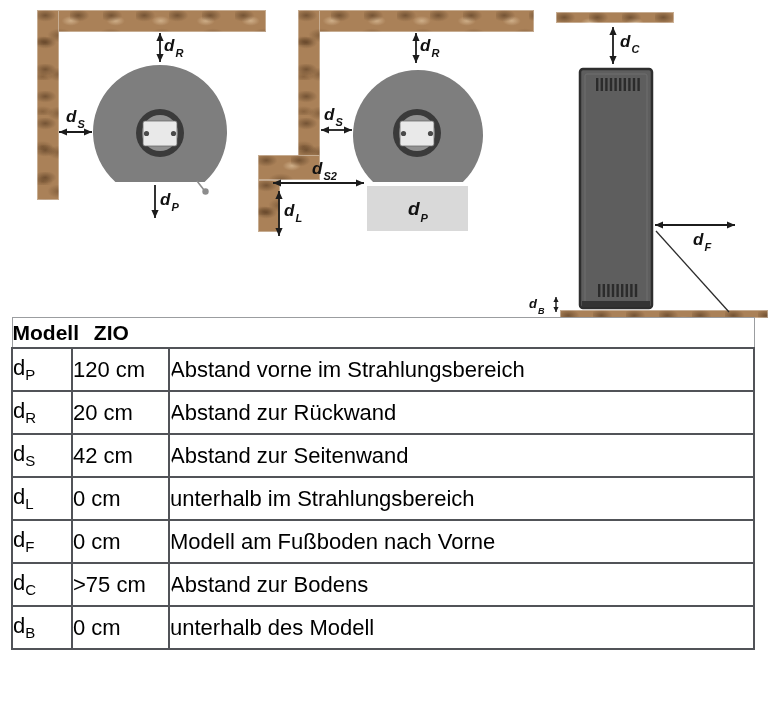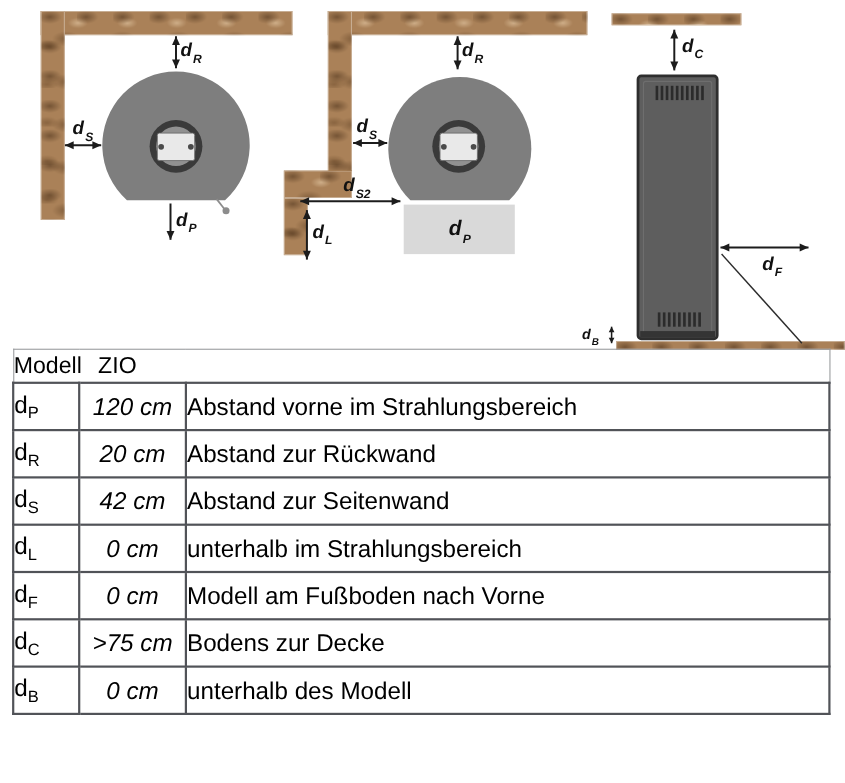--- a/index.html
+++ b/index.html
@@ -29,29 +29,29 @@
   .dl sub{font-size:11px;font-style:italic;position:relative;top:2px;left:1px;}
   .dl.big{font-size:19px;}
   .dl.small{font-size:13px;}
   .dl.small sub{font-size:9px;}
   
   .tblwrap{position:absolute;left:11px;top:317px;width:742px;}
   table.minmax{border-collapse:collapse;table-layout:fixed;width:742px;}
   table.minmax td{padding:0;white-space:nowrap;overflow:hidden;}
   td.hdr{
     border:1.5px solid #9b9da0;border-bottom:none;
-    font-weight:400;font-size:21px;padding-left:10px;margin-left:24px;
+    font-weight:700;font-size:21px;padding-left:10px;margin-left:24px;
   }
   tr.hrow1 td{height:29px;word-spacing:9px;}
   tr.hrow2 td{height:39px;}
   tr.drow td{border:2px solid #515358;height:41px;font-size:22px;}
   td.sym{padding-left:8px;}
   td.sym sub{font-size:15px;}
-  td.val{text-align:center;padding-right:5px;font-style:italic;}
-  td.desc{padding-left:6px;}
+  td.val{text-align:left;padding-right:5px;}
+  td.desc{padding-left:6px;border-radius:21px;}
   col.c1{width:60px;} col.c2{width:97px;} col.c3{width:585px;}
 </style>
 </head>
 <body>
 
 <div class="scene">
 
   <div class="wood" style="left:37px;top:10px;width:229px;height:22px"></div>
   <div class="wood" style="left:37px;top:10px;width:22px;height:190px"></div>
 
@@ -218,21 +218,21 @@
       <td class="desc">unterhalb im Strahlungsbereich</td>
     </tr>
     <tr class="drow">
       <td class="sym"><span>d</span><sub>F</sub></td>
       <td class="val">0 cm</td>
       <td class="desc">Modell am Fußboden nach Vorne</td>
     </tr>
     <tr class="drow">
       <td class="sym"><span>d</span><sub>C</sub></td>
       <td class="val">&gt;75 cm</td>
-      <td class="desc">Bodens zur Decke</td>
+      <td class="desc">Abstand zur Bodens</td>
     </tr>
     <tr class="drow">
       <td class="sym"><span>d</span><sub>B</sub></td>
       <td class="val">0 cm</td>
       <td class="desc">unterhalb des Modell</td>
     </tr>
   </tbody>
     </table>
 </div>
 

